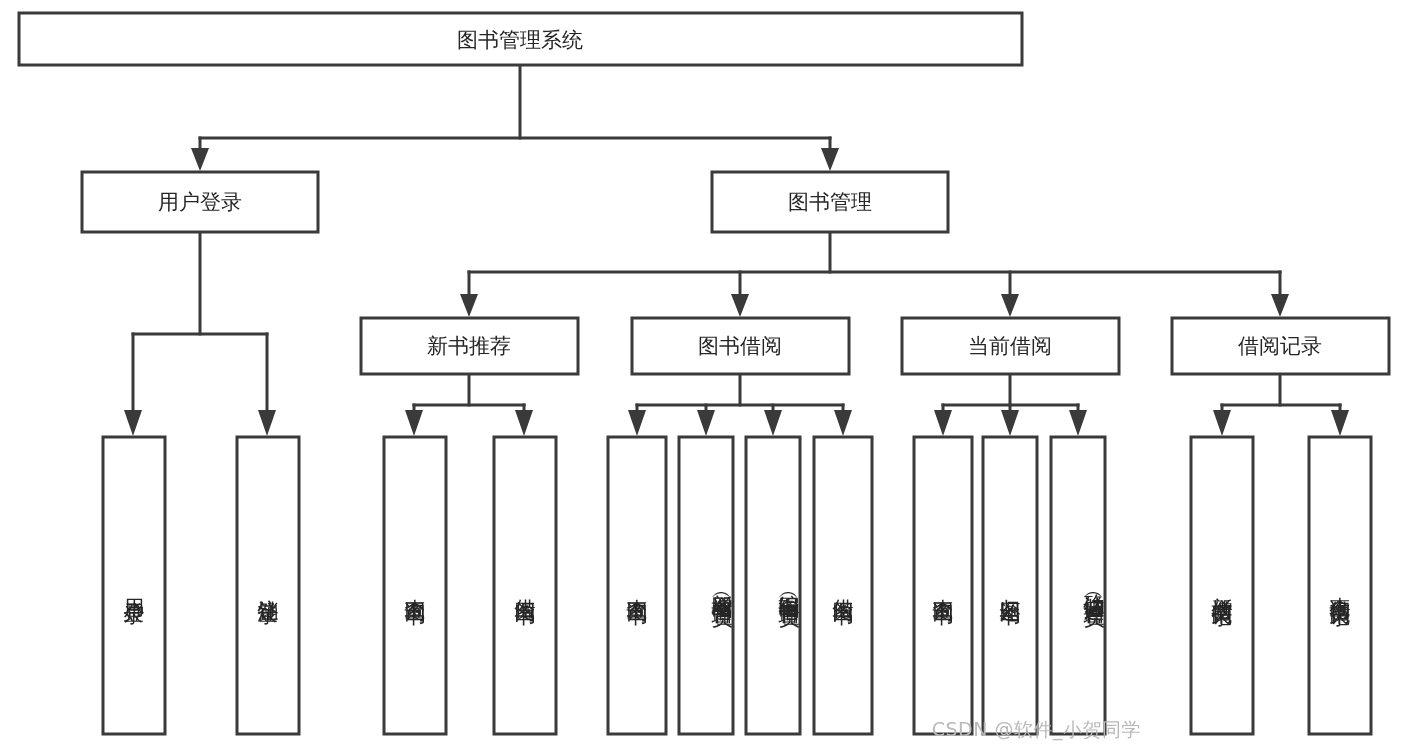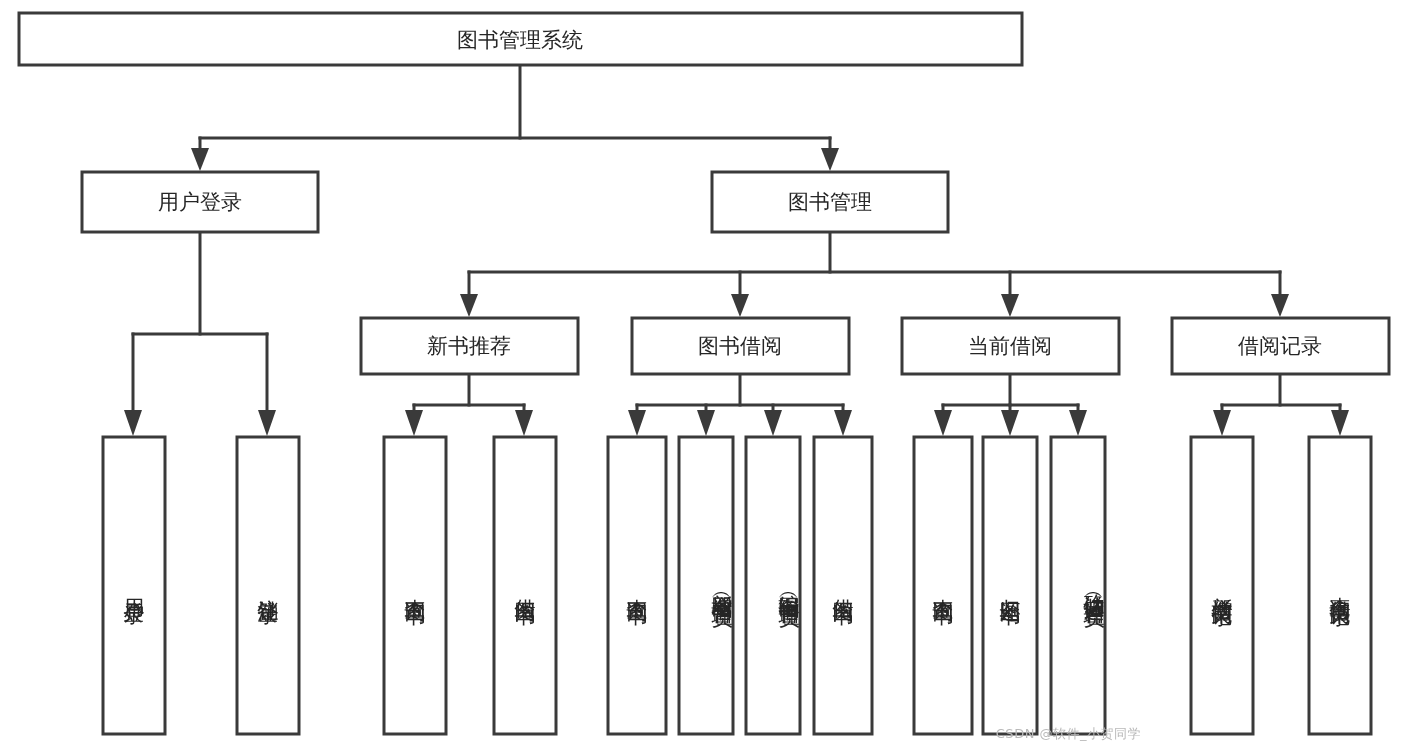--- a/index.html
+++ b/index.html
@@ -62,21 +62,21 @@
     justify-content: center;
     text-align: center;
     white-space: nowrap;
     pointer-events: none;
   }
   .watermark {
     position: absolute;
     right: 8px;
     bottom: 4px;
     font-family: "DejaVu Sans", "Liberation Sans", sans-serif;
-    font-size: 13px;
+    font-size: 19px;
     color: #b9b9b9;
     letter-spacing: 0.5px;
     white-space: nowrap;
   }
 </style>
 </head>
 <body>
 
 <div id="diagram-root">
 

